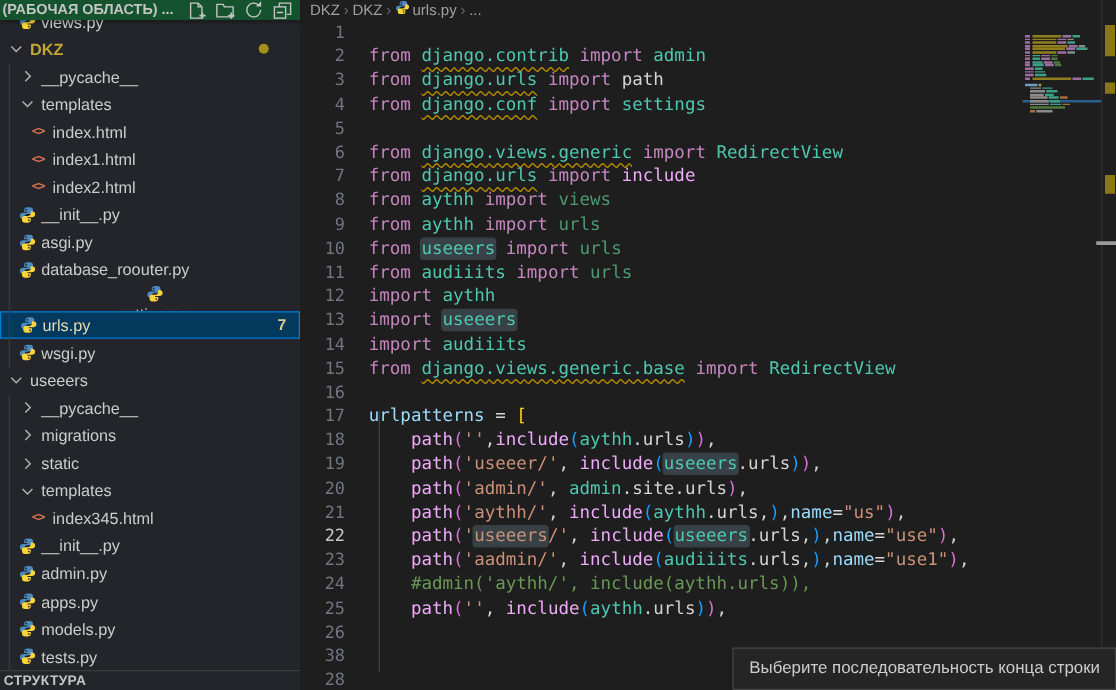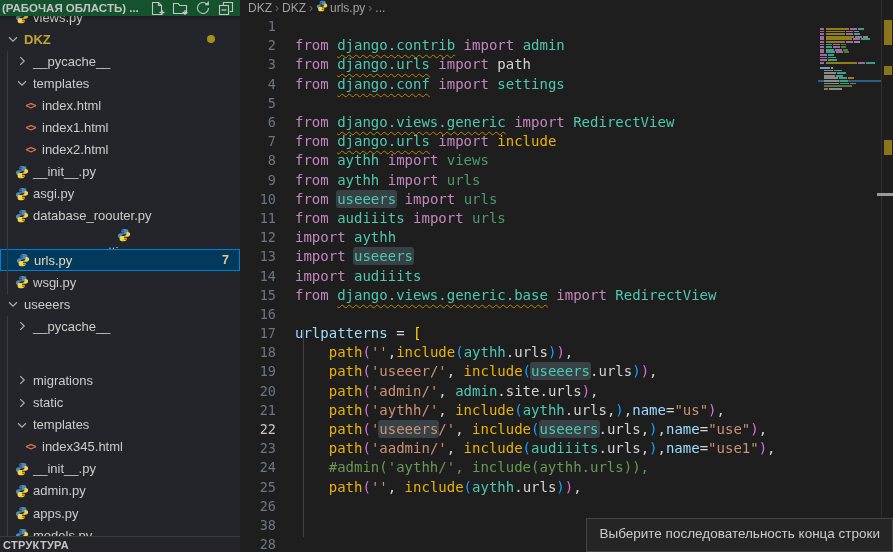--- a/index.html
+++ b/index.html
@@ -46,21 +46,21 @@
   #breadcrumb .crumb { cursor:pointer; }
   #breadcrumb .pyico { width:12px; height:12px; display:inline-block; margin-right:2px; }
 
   #code { position:absolute; left:0; top:15px; width:100%; padding-top:1.5px;
           font-family:"DejaVu Sans Mono", monospace; font-size:14px; }
   .line { height:19.2px; display:flex; align-items:center; white-space:pre; }
   .ln { width:36px; flex:0 0 36px; text-align:right; color:#6e7681; font-size:13.5px; }
   .ln.cur { color:#c6c6c6; }
   .lc { margin-left:19px; }
   .tk-kw{color:#c586c0} .tk-mod{color:#4ec9b0} .tk-dim{color:#4e9a72}
-  .tk-fn{color:#eab308} .tk-pl{color:#d4d4d4} .tk-var{color:#9cdcfe}
+  .tk-fn{color:#f0abfc} .tk-pl{color:#d4d4d4} .tk-var{color:#9cdcfe}
   .tk-str{color:#ce9178} .tk-b1{color:#ffd700} .tk-b2{color:#da70d6}
   .tk-b3{color:#179fff} .tk-com{color:#6a9955}
   .sq { text-decoration:underline wavy #b58900; text-decoration-thickness:1px;
         text-underline-offset:3.5px; }
   .hl { background:rgba(99,125,138,.38); border-radius:2px; box-shadow:0 0 0 1px rgba(99,125,138,.38); }
   #indent-guide { position:absolute; left:63px; top:329px; width:1px; height:208px; background:#404040; }
 
   
   #minimap { position:absolute; left:578px; top:13px; width:63px; height:110px; cursor:pointer; }
   #minimap .bar { position:absolute; }
@@ -195,21 +195,21 @@
           <span class="lbl">useeers</span>
         </div>
         <div class="trow" style="padding-left: 13px;">
           <span class="glyph">
             <svg width="14" height="14" viewBox="0 0 16 16">
               <path fill="none" stroke="#b0b0b0" stroke-width="1.4" d="M6 3.5L10.5 8 6 12.5"></path>
             </svg>
           </span>
           <span class="lbl">__pycache__</span>
         </div>
-        <div class="trow" style="padding-left: 13px; margin-top: 32px;">
+        <div class="trow" style="padding-left: 13px;">
           <span class="glyph">
             <svg width="14" height="14" viewBox="0 0 16 16">
               <path fill="none" stroke="#b0b0b0" stroke-width="1.4" d="M6 3.5L10.5 8 6 12.5"></path>
             </svg>
           </span>
           <span class="lbl">migrations</span>
         </div>
         <div class="trow" style="padding-left: 13px;">
           <span class="glyph">
             <svg width="14" height="14" viewBox="0 0 16 16">

